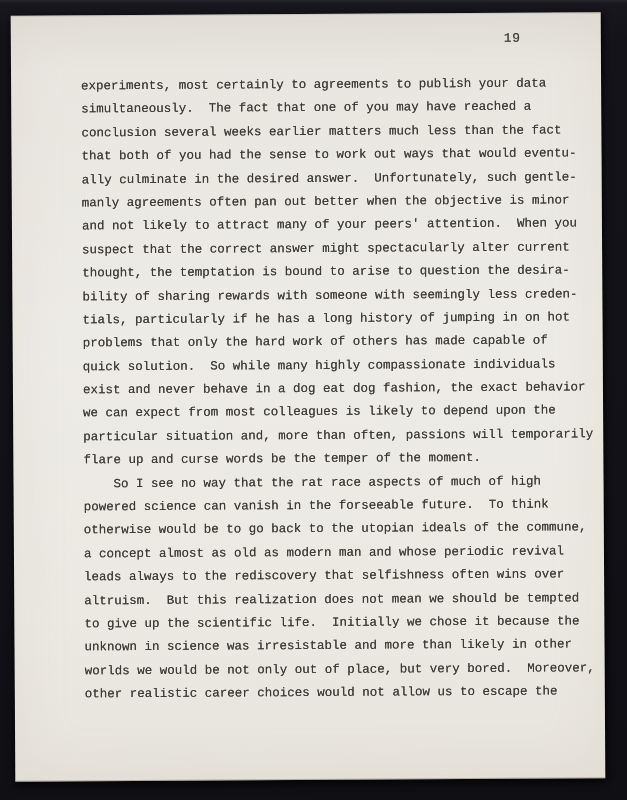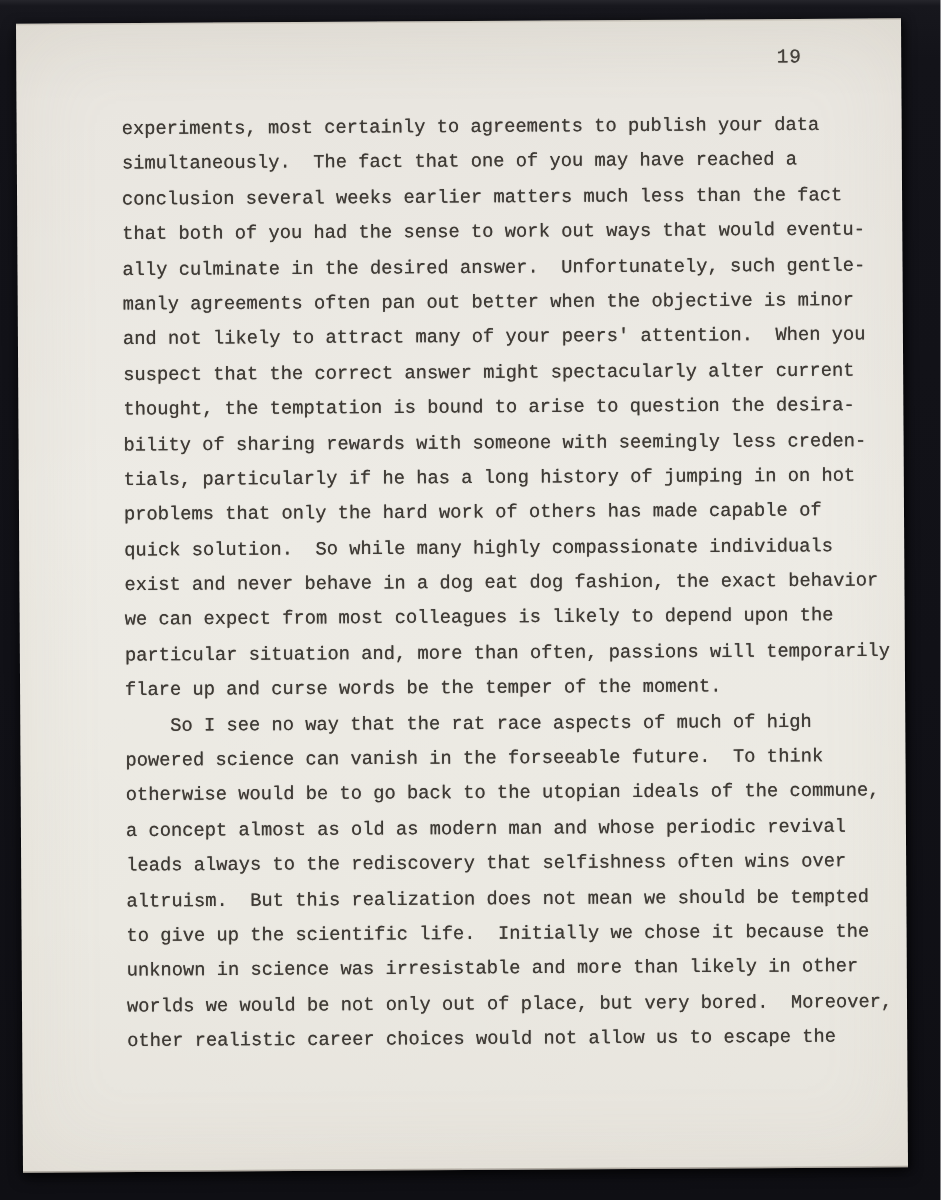--- a/index.html
+++ b/index.html
@@ -22,21 +22,21 @@
     background: linear-gradient(180deg, #e3e0d9 0%, #e9e6e0 7%, #edebe5 42%, #ebe9e2 78%, #e7e4dd 100%);
     box-shadow:
       0 3px 9px rgba(0,0,0,0.65),
       2px 1px 5px rgba(0,0,0,0.40),
       inset 0 0 55px rgba(185,175,155,0.16),
       inset 0 1px 0 rgba(140,130,115,0.25);
     border-bottom: 1px solid rgba(110,102,90,0.45);
   }
   .page-number {
     position: absolute;
-    top: 18px; left: 507px;
+    top: 18px; left: 493px;
     font-size: 13px;
     line-height: 15px;
     letter-spacing: 0.5px;
     color: #45413c;
     text-shadow: 0 0 0.5px rgba(60,55,48,0.75);
   }
   .text-block {
     position: absolute;
     left: 70px; top: 60px;
     width: 524px;

